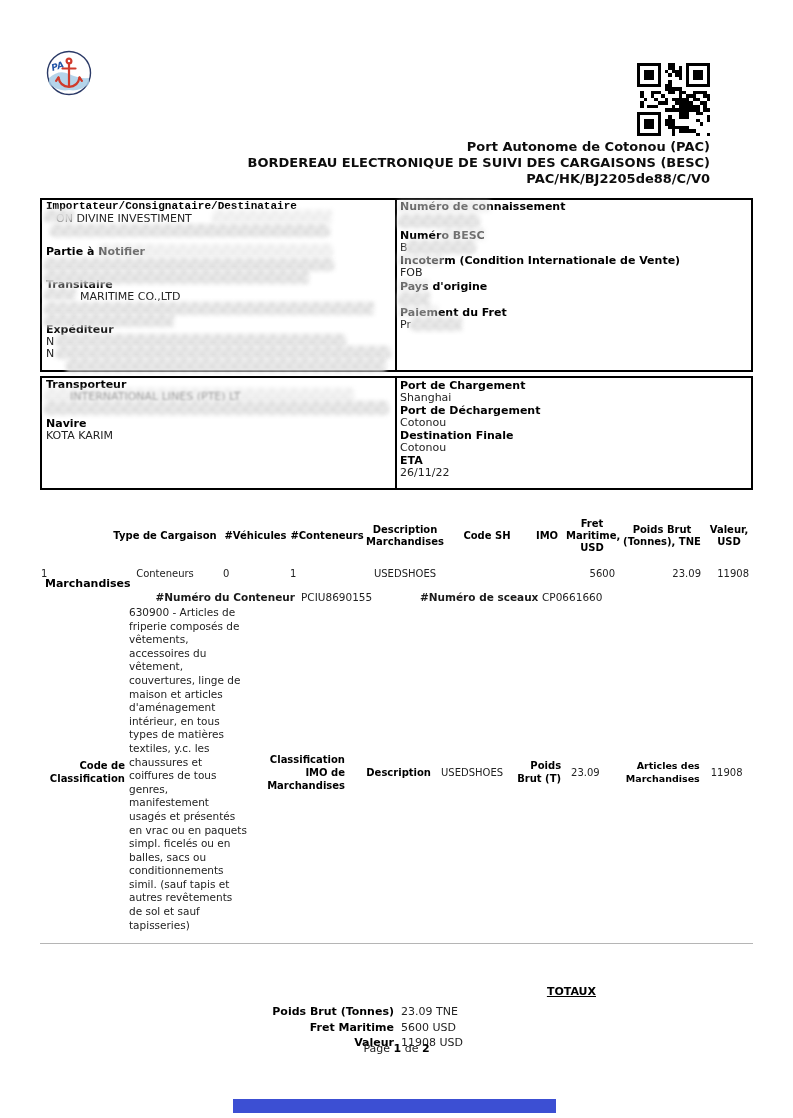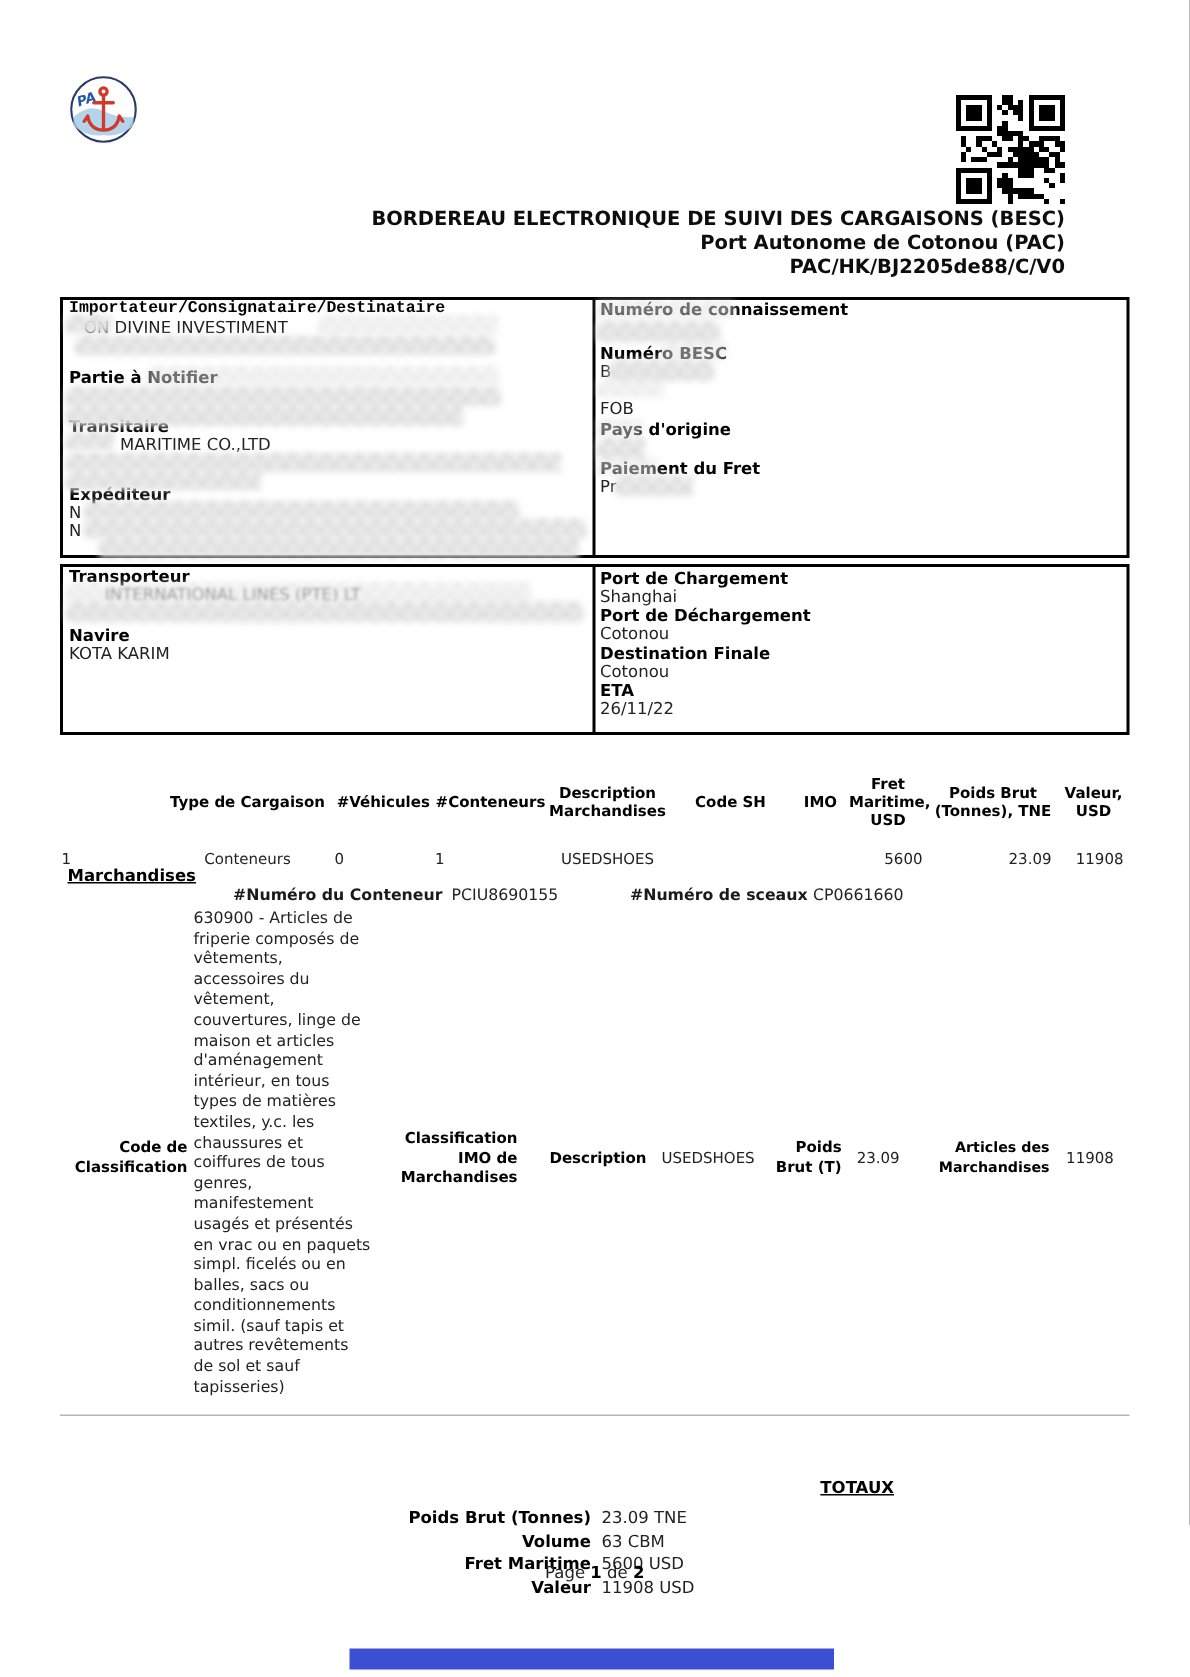--- a/index.html
+++ b/index.html
@@ -24,21 +24,21 @@
   .blurtext{filter:blur(1px);color:#555;}
   
   .cargo{position:absolute;left:40px;top:512px;width:713px;border-collapse:collapse;table-layout:fixed;}
   .cargo th{font-size:10px;font-weight:bold;text-align:center;vertical-align:middle;
             padding:2px 1px;height:44px;line-height:12px;color:#000;}
   .cargo td{font-size:10px;padding-top:8px;vertical-align:top;color:#222;}
   .cargo td.c-l{text-align:left;}
   .cargo td.c-c{text-align:center;}
   .cargo td.c-r{text-align:right;padding-right:4px;}
   
-  .under{text-decoration:underline;}
+  .under{}
   .small-lb{font-size:10.5px;font-weight:bold;white-space:nowrap;}
   .small-tx{font-size:10.5px;white-space:nowrap;color:#222;}
   
   .class-row{position:absolute;left:40px;top:606px;width:713px;height:332px;
              display:flex;align-items:center;font-size:10px;}
   .cl-lbl{font-weight:bold;text-align:right;color:#000;line-height:13px;}
   .cl-val{color:#222;white-space:nowrap;}
   .c-code{flex:0 0 80px;margin-left:5px;text-align:right;}
   .c-text{flex:0 0 118px;margin-left:4px;font-size:10.5px;line-height:13.6px;color:#222;align-self:flex-start;}
   .c-imo{flex:0 0 98px;}
@@ -211,41 +211,42 @@
         <rect x="14" y="19" width="1" height="1"></rect>
         <rect x="15" y="19" width="1" height="1"></rect>
         <rect x="16" y="19" width="1" height="1"></rect>
         <rect x="10" y="20" width="1" height="1"></rect>
         <rect x="17" y="20" width="1" height="1"></rect>
         <rect x="20" y="20" width="1" height="1"></rect>
       </svg>
   </div>
 
   <div class="title-block">
+    <div>Port Autonome de Cotonou (PAC)</div>
     <div>BORDEREAU ELECTRONIQUE DE SUIVI DES CARGAISONS (BESC)</div>
-    <div>Port Autonome de Cotonou (PAC)</div>
     <div>PAC/HK/BJ2205de88/C/V0</div>
   </div>
 
   <div class="box" style="left:40px;top:198px;width:709px;height:170px;">
     <div class="vdiv"></div>
   </div>
 
   <div class="lb" style="left:46px;top:200px;font-family:Liberation Mono, monospace;">Importateur/Consignataire/Destinataire</div>
   <div class="tx" style="left:56px;top:212px;">ON DIVINE INVESTIMENT</div>
   <div class="lb" style="left:46px;top:245px;">Partie à Notifier</div>
   <div class="lb" style="left:46px;top:278px;">Transitaire</div>
   <div class="tx" style="left:80px;top:290px;">MARITIME CO.,LTD</div>
   <div class="lb" style="left:46px;top:323px;">Expéditeur</div>
   <div class="tx" style="left:46px;top:335px;">N</div>
   <div class="tx" style="left:46px;top:347px;">N</div>
 
   <div class="lb" style="left:400px;top:200px;">Numéro de connaissement</div>
   <div class="lb" style="left:400px;top:229px;">Numéro BESC</div>
   <div class="tx" style="left:400px;top:241px;">B</div>
+  <div class="lb" style="left:400px;top:254px;">Incoterm (Condition Internationale de Vente)</div>
   <div class="tx" style="left:400px;top:266px;">FOB</div>
   <div class="lb" style="left:400px;top:280px;">Pays d'origine</div>
   <div class="lb" style="left:400px;top:306px;">Paiement du Fret</div>
   <div class="tx" style="left:400px;top:318px;">Pr</div>
 
   <div class="box" style="left:40px;top:376px;width:709px;height:110px;">
     <div class="vdiv"></div>
   </div>
 
   <div class="lb" style="left:46px;top:378px;">Transporteur</div>
@@ -350,24 +351,20 @@
 
   <div class="hr"></div>
 
   <div class="totals">
     <div class="t-title">TOTAUX</div>
     <div class="t-row">
       <span class="t-l">Poids Brut (Tonnes)</span>
       <span class="t-v">23.09 TNE</span>
     </div>
     <div class="t-row">
-      <span class="t-l">Volume</span>
-      <span class="t-v">63 CBM</span>
-    </div>
-    <div class="t-row">
       <span class="t-l">Fret Maritime</span>
       <span class="t-v">5600 USD</span>
     </div>
     <div class="t-row">
       <span class="t-l">Valeur</span>
       <span class="t-v">11908 USD</span>
     </div>
   </div>
 
   <div class="pageline">

